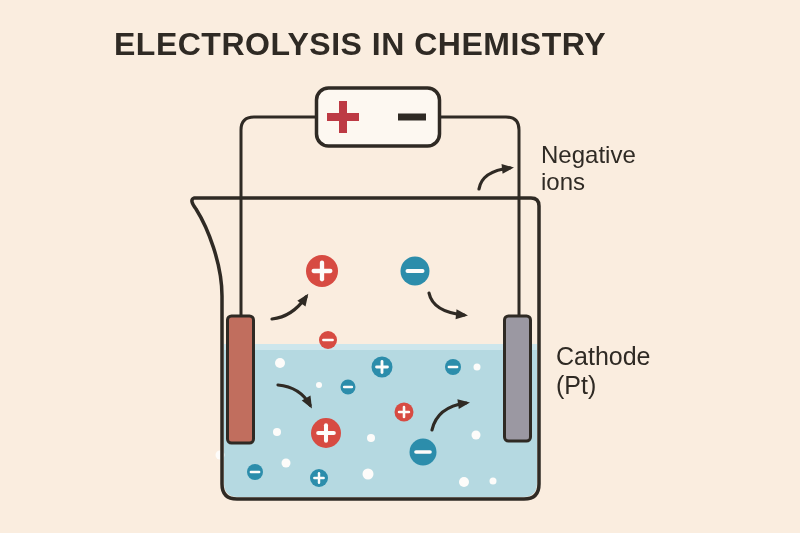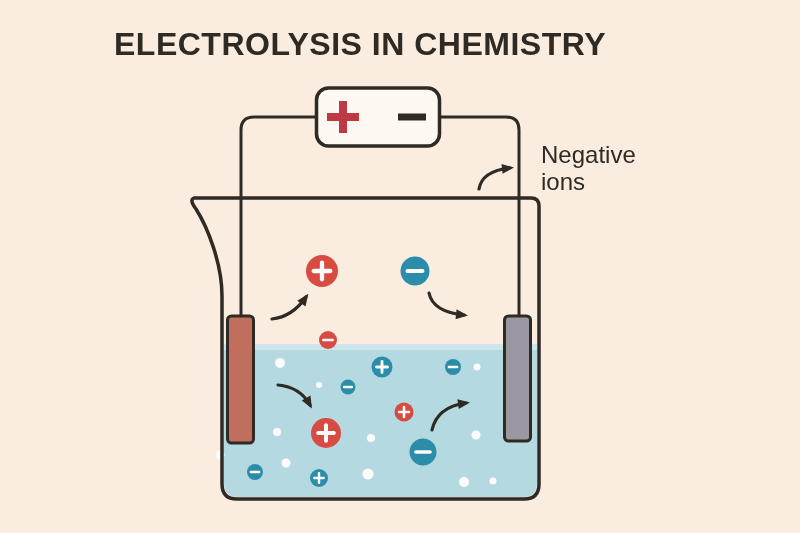--- a/index.html
+++ b/index.html
@@ -144,14 +144,18 @@
   </svg>
 
   <div class="label title">ELECTROLYSIS IN CHEMISTRY</div>
 
   <div class="label neg-label">
     <div>Negative</div>
     <div>ions</div>
   </div>
 
 
+  <div class="label cathode-label">
+    <div>Cathode</div>
+    <div>(Pt)</div>
+  </div>
 
 </div>
 
 </body></html>

